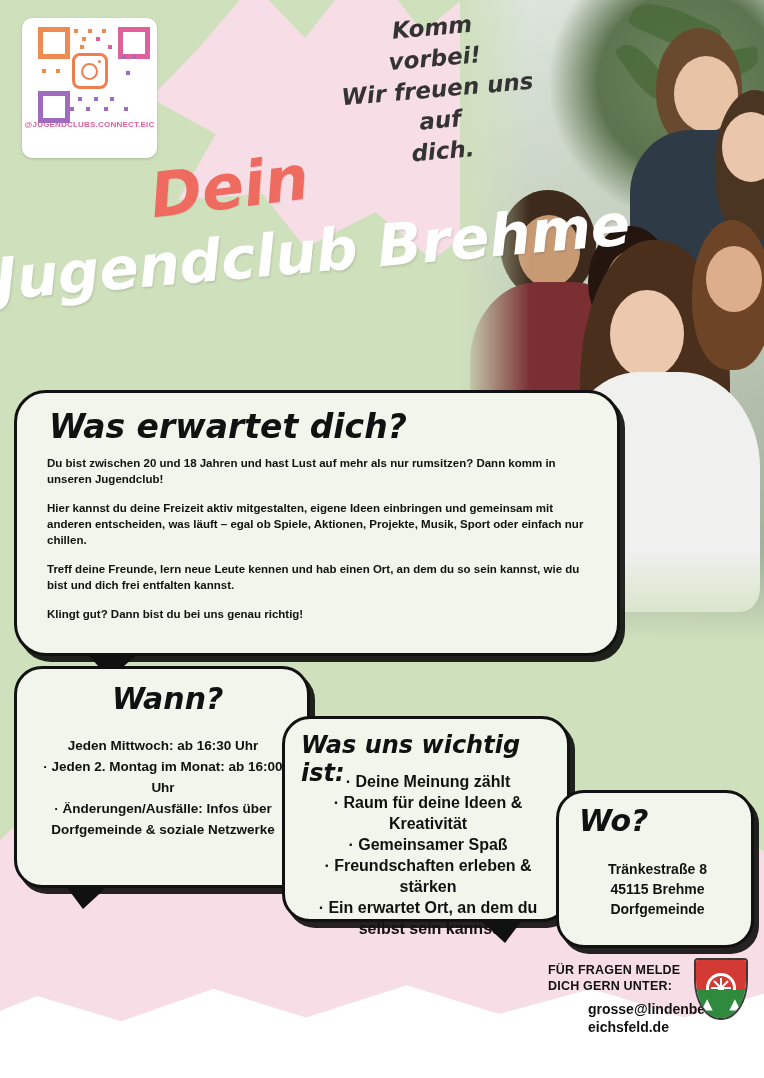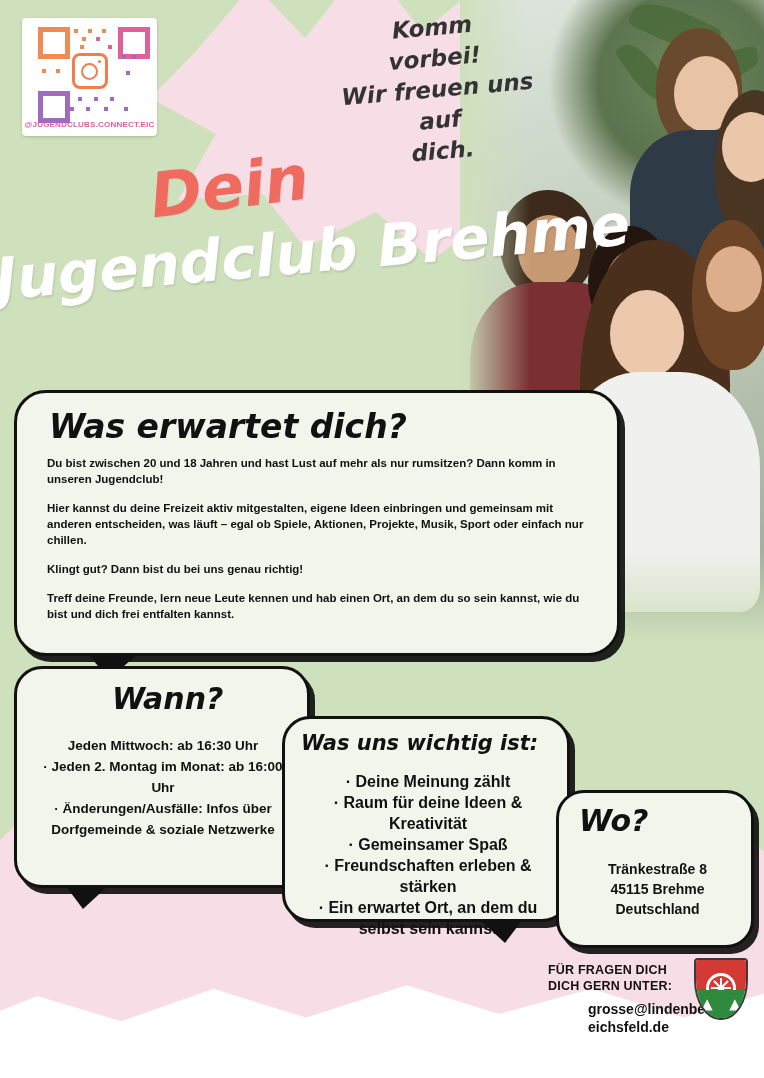--- a/index.html
+++ b/index.html
@@ -50,22 +50,22 @@
     position:absolute;left:0;top:0;width:70px;height:640px;
     background:linear-gradient(to right,rgba(207,224,188,1),rgba(207,224,188,0));
   }
   .photo-fade-b{
     position:absolute;left:0;bottom:0;width:304px;height:90px;
     background:linear-gradient(to bottom,rgba(207,224,188,0),rgba(207,224,188,1));
   }
 
   
   .qr-card{
-    position:absolute;left:22px;top:18px;width:135px;height:118px;
-    background:#ffffff;border-radius:4px;
+    position:absolute;left:22px;top:18px;width:135px;height:140px;
+    background:#ffffff;border-radius:10px;
     box-shadow:0 1px 3px rgba(0,0,0,.18);
     display:flex;flex-direction:column;align-items:center;justify-content:flex-start;
   }
   .qr-img{width:108px;height:92px;margin-top:7px;position:relative;}
   .qr-px{position:absolute;background:#ef8b50;}
   .qr-px.b{background:#e0609a;}
   .qr-px.p{background:#a06bbf;}
   .ig-badge{
     position:absolute;left:50%;top:50%;transform:translate(-50%,-50%);
     width:30px;height:30px;border-radius:8px;border:3px solid #ef7f4e;background:#fff;
@@ -137,21 +137,21 @@
     font-size:13.5px;font-weight:bold;line-height:21px;color:#111;
   }
 
   
   #b-wichtig{left:282px;top:716px;width:282px;height:200px;}
   #b-wichtig:after{
     right:44px;bottom:-24px;
     border-left:26px solid transparent;border-right:18px solid transparent;
     border-top:24px solid #111;
   }
-  .h-wichtig{position:absolute;left:16px;top:12px;font-size:21px;color:#111;}
+  .h-wichtig{position:absolute;left:16px;top:12px;font-size:24px;color:#111;}
   .p-wichtig{
     position:absolute;left:18px;top:52px;width:250px;
     font-size:16px;font-weight:bold;line-height:21px;color:#111;text-align:center;
   }
 
   
   #b-wo{left:556px;top:790px;width:192px;height:152px;}
   .h-wo{position:absolute;left:20px;top:10px;font-size:30px;color:#111;}
   .p-wo{
     position:absolute;left:16px;top:66px;width:165px;text-align:center;
@@ -272,22 +272,22 @@
   </div>
 
   <div class="title-dein script">Dein</div>
   <div class="title-club script">Jugendclub Brehme</div>
 
   <div class="bubble" id="b-erwartet">
     <div class="h-erwartet script">Was erwartet dich?</div>
     <div class="p-erwartet">
       <p>Du bist zwischen 20 und 18 Jahren und hast Lust auf mehr als nur rumsitzen? Dann komm in unseren Jugendclub!</p>
       <p>Hier kannst du deine Freizeit aktiv mitgestalten, eigene Ideen einbringen und gemeinsam mit anderen entscheiden, was läuft – egal ob Spiele, Aktionen, Projekte, Musik, Sport oder einfach nur chillen.</p>
+      <p>Treff deine Freunde, lern neue Leute kennen und hab einen Ort, an dem du so sein kannst, wie du bist und dich frei entfalten kannst.</p>
       <p>Klingt gut? Dann bist du bei uns genau richtig!</p>
-      <p>Treff deine Freunde, lern neue Leute kennen und hab einen Ort, an dem du so sein kannst, wie du bist und dich frei entfalten kannst.</p>
     </div>
   </div>
 
   <div class="bubble" id="b-wann">
     <div class="h-wann script">Wann?</div>
     <div class="p-wann">
       <div>Jeden Mittwoch: ab 16:30 Uhr</div>
       <div>· Jeden 2. Montag im Monat: ab 16:00 Uhr</div>
       <div>· Änderungen/Ausfälle: Infos über Dorfgemeinde &amp; soziale Netzwerke</div>
     </div>
@@ -302,28 +302,28 @@
       <div>· Freundschaften erleben &amp; stärken</div>
       <div>· Ein erwartet Ort, an dem du selbst sein kannst</div>
     </div>
   </div>
 
   <div class="bubble" id="b-wo">
     <div class="h-wo script">Wo?</div>
     <div class="p-wo">
       <div>Tränkestraße 8</div>
       <div>45115 Brehme</div>
-      <div>Deutschland</div>
+      <div>Dorfgemeinde</div>
     </div>
   </div>
 
   <div class="bg-white-bottom"></div>
 
   <div class="contact">
-    <div class="lbl">FÜR FRAGEN DICH</div>
+    <div class="lbl">FÜR FRAGEN MELDE</div>
     <div class="lbl">DICH GERN UNTER:</div>
     <div class="mail">grosse@lindenberg-</div>
     <div class="mail" style="margin-top:0;">eichsfeld.de</div>
   </div>
 
   <div class="crest">
     <div class="shield">
       <div class="red"></div>
       <div class="wheel">
         <div class="spoke" style="transform:translate(-50%,-50%) rotate(0deg);"></div>

